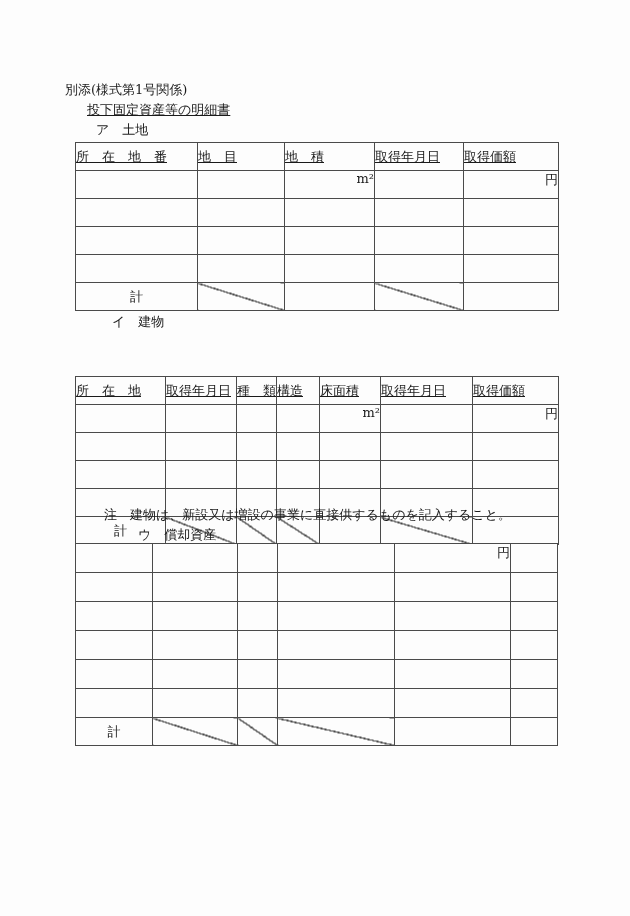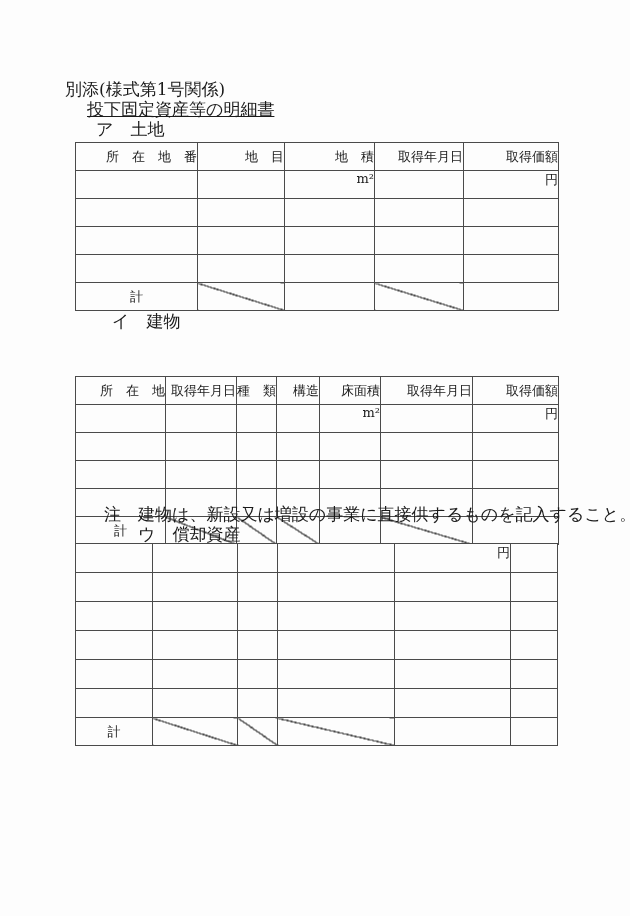--- a/index.html
+++ b/index.html
@@ -10,41 +10,42 @@
     color: #1a1a1a;
   }
   .page {
     position: relative;
     width: 630px; height: 916px;
     background: #fdfdfd;
     overflow: hidden;
   }
   .textline {
     position: absolute;
-    font-size: 17px;
+    font-size: 13px;
     line-height: 15px;
     white-space: pre;
   }
   table.form {
     position: absolute;
     border-collapse: collapse;
     table-layout: fixed;
     background: #fdfdfd;
   }
   table.form th, table.form td {
     border: 1px solid #4a4a4a;
     font-size: 13px;
     font-weight: normal;
     padding: 0;
     overflow: hidden;
   }
   table.form th {
-    text-align: right;
+    text-align: left;
     vertical-align: middle;
     line-height: 14px;
+    text-decoration: underline;
   }
   td.unit {
     text-align: right;
     vertical-align: top;
     padding: 2px 8px 0 0;
     font-size: 12.5px;
   }
   td.total {
     text-align: center;
     vertical-align: middle;

